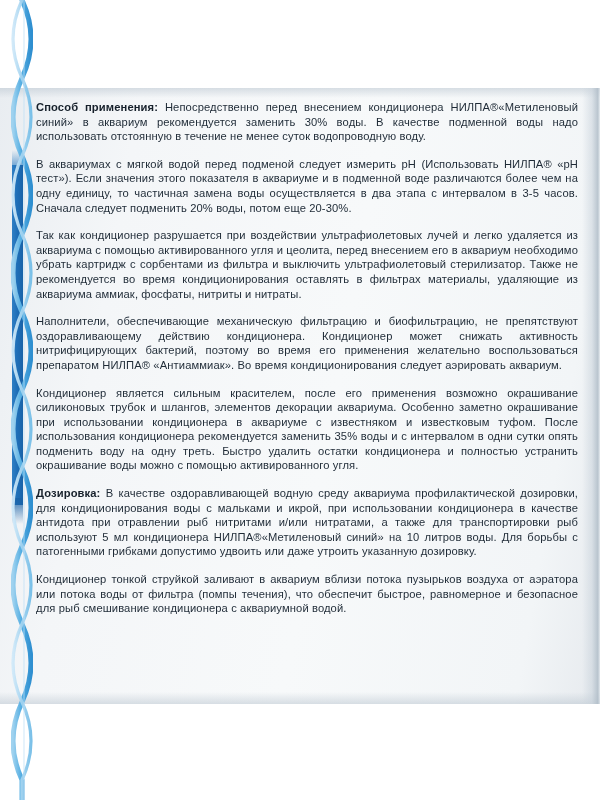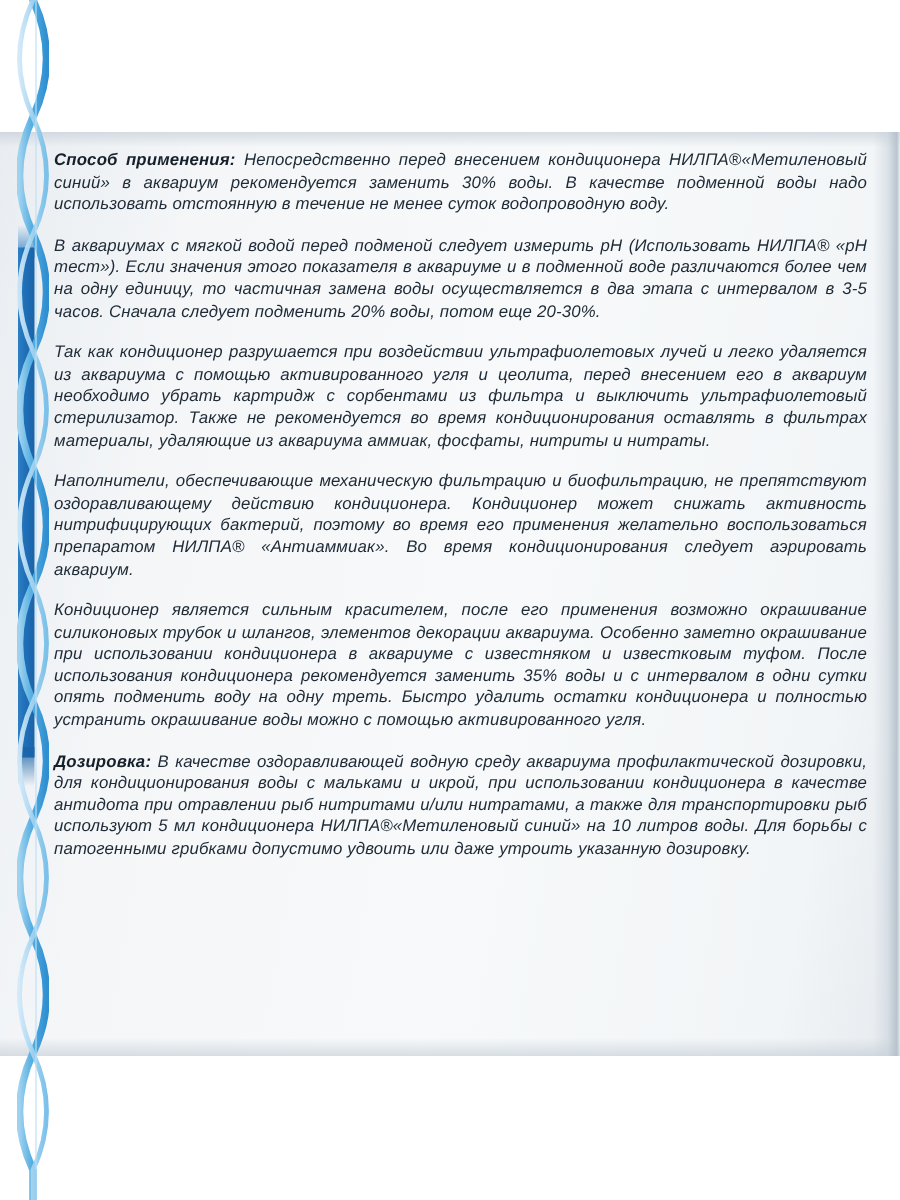--- a/index.html
+++ b/index.html
@@ -16,21 +16,20 @@
   }
 
   
   .label-panel {
     position: absolute;
     left: 0;
     top: 88px;
     width: 600px;
     height: 616px;
     background: linear-gradient(100deg, #e9edf1 0%, #eef1f4 8%, #f4f6f8 20%, #f7f9fa 55%, #f2f5f7 88%, #e6eaee 100%);
-    font-style: italic;
   }
   .label-panel::after {
     content: "";
     position: absolute;
     right: 0;
     top: 0;
     bottom: 0;
     width: 18px;
     background: linear-gradient(90deg, rgba(205,214,221,0) 0%, rgba(200,210,219,0.55) 55%, rgba(176,189,200,0.85) 88%, rgba(226,232,237,0.6) 100%);
     pointer-events: none;
@@ -124,20 +123,21 @@
     <p class="para"><span>В аквариумах с мягкой водой перед подменой следует измерить рН (Использовать НИЛПА® «рН тест»). Если значения этого показателя в аквариуме и в подменной воде различаются более чем на одну единицу, то частичная замена воды осуществляется в два этапа с интервалом в 3-5 часов. Сначала следует подменить 20% воды, потом еще 20-30%.</span></p>
 
     <p class="para"><span>Так как кондиционер разрушается при воздействии ультрафиолетовых лучей и легко удаляется из аквариума с помощью активированного угля и цеолита, перед внесением его в аквариум необходимо убрать картридж с сорбентами из фильтра и выключить ультрафиолетовый стерилизатор. Также не рекомендуется во время кондиционирования оставлять в фильтрах материалы, удаляющие из аквариума аммиак, фосфаты, нитриты и нитраты.</span></p>
 
     <p class="para"><span>Наполнители, обеспечивающие механическую фильтрацию и биофильтрацию, не препятствуют оздоравливающему действию кондиционера. Кондиционер может снижать активность нитрифицирующих бактерий, поэтому во время его применения желательно воспользоваться препаратом НИЛПА® «Антиаммиак». Во время кондиционирования следует аэрировать аквариум.</span></p>
 
     <p class="para"><span>Кондиционер является сильным красителем, после его применения возможно окрашивание силиконовых трубок и шлангов, элементов декорации аквариума. Особенно заметно окрашивание при использовании кондиционера в аквариуме с известняком и известковым туфом. После использования кондиционера рекомендуется заменить 35% воды и с интервалом в одни сутки опять подменить воду на одну треть. Быстро удалить остатки кондиционера и полностью устранить окрашивание воды можно с помощью активированного угля.</span></p>
 
     <p class="para"><b>Дозировка:</b><span> В качестве оздоравливающей водную среду аквариума профилактической дозировки, для кондиционирования воды с мальками и икрой, при использовании кондиционера в качестве антидота при отравлении рыб нитритами и/или нитратами, а также для транспортировки рыб используют 5 мл кондиционера НИЛПА®«Метиленовый синий» на 10 литров воды. Для борьбы с патогенными грибками допустимо удвоить или даже утроить указанную дозировку.</span></p>
 
+    <p class="para"><span>Кондиционер тонкой струйкой заливают в аквариум вблизи потока пузырьков воздуха от аэратора или потока воды от фильтра (помпы течения), что обеспечит быстрое, равномерное и безопасное для рыб смешивание кондиционера с аквариумной водой.</span></p>
 
 
   </div>
 </div>
 
 <div class="left-ribbon">
   <div class="ribbon-spine-fade-top"></div>
   <div class="ribbon-spine"></div>
   <div class="ribbon-spine-fade-bot"></div>
 

